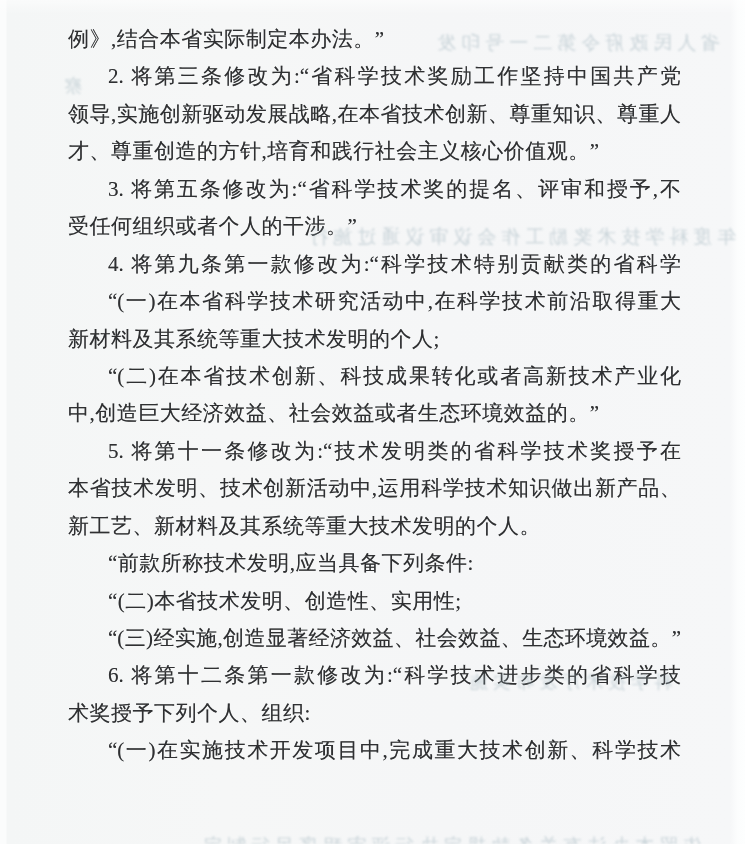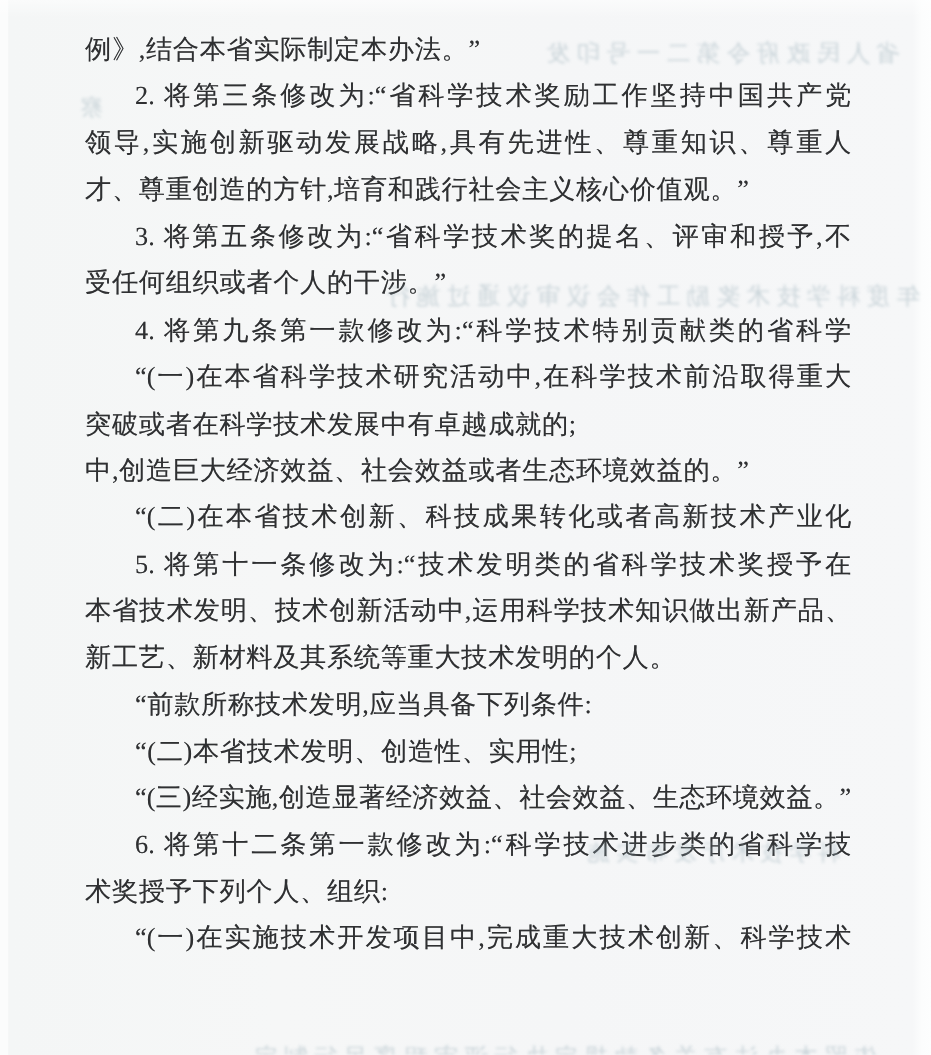--- a/index.html
+++ b/index.html
@@ -56,29 +56,29 @@
   .g4{left:300px;top:670px;width:372px;height:22px;font-size:18px;}
   .g5{left:110px;top:833px;width:592px;height:11px;}
 </style>
 </head>
 <body>
 
 <div class="scan-page">
   <div class="textblock">
       <div class="line">例》,结合本省实际制定本办法。”</div>
       <div class="line indent j">2. 将第三条修改为:“省科学技术奖励工作坚持中国共产党</div>
-      <div class="line j">领导,实施创新驱动发展战略,具有先进性、尊重知识、尊重人</div>
+      <div class="line j">领导,实施创新驱动发展战略,在本省技术创新、尊重知识、尊重人</div>
       <div class="line">才、尊重创造的方针,培育和践行社会主义核心价值观。”</div>
       <div class="line indent j">3. 将第五条修改为:“省科学技术奖的提名、评审和授予,不</div>
       <div class="line">受任何组织或者个人的干涉。”</div>
       <div class="line indent j">4. 将第九条第一款修改为:“科学技术特别贡献类的省科学</div>
       <div class="line indent j">“(一)在本省科学技术研究活动中,在科学技术前沿取得重大</div>
-      <div class="line">突破或者在科学技术发展中有卓越成就的;</div>
+      <div class="line">新材料及其系统等重大技术发明的个人;</div>
+      <div class="line indent j">“(二)在本省技术创新、科技成果转化或者高新技术产业化</div>
       <div class="line">中,创造巨大经济效益、社会效益或者生态环境效益的。”</div>
-      <div class="line indent j">“(二)在本省技术创新、科技成果转化或者高新技术产业化</div>
       <div class="line indent j">5. 将第十一条修改为:“技术发明类的省科学技术奖授予在</div>
       <div class="line j">本省技术发明、技术创新活动中,运用科学技术知识做出新产品、</div>
       <div class="line">新工艺、新材料及其系统等重大技术发明的个人。</div>
       <div class="line indent">“前款所称技术发明,应当具备下列条件:</div>
       <div class="line indent">“(二)本省技术发明、创造性、实用性;</div>
       <div class="line indent j">“(三)经实施,创造显著经济效益、社会效益、生态环境效益。”</div>
       <div class="line indent j">6. 将第十二条第一款修改为:“科学技术进步类的省科学技</div>
       <div class="line">术奖授予下列个人、组织:</div>
       <div class="line indent j">“(一)在实施技术开发项目中,完成重大技术创新、科学技术</div>
     </div>

